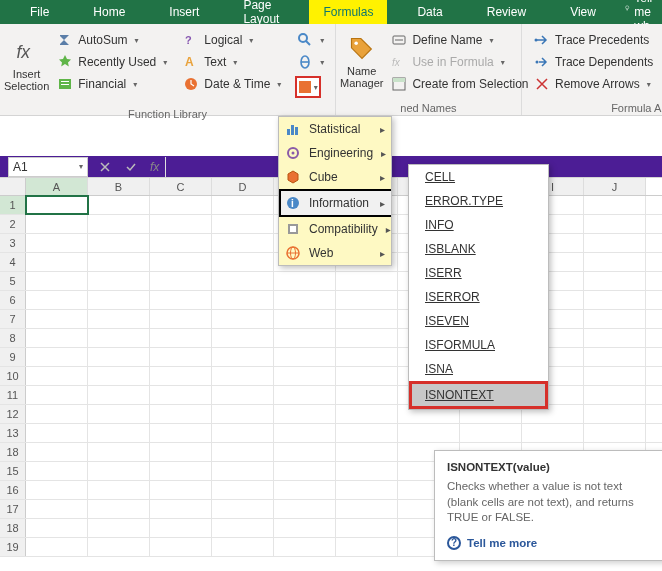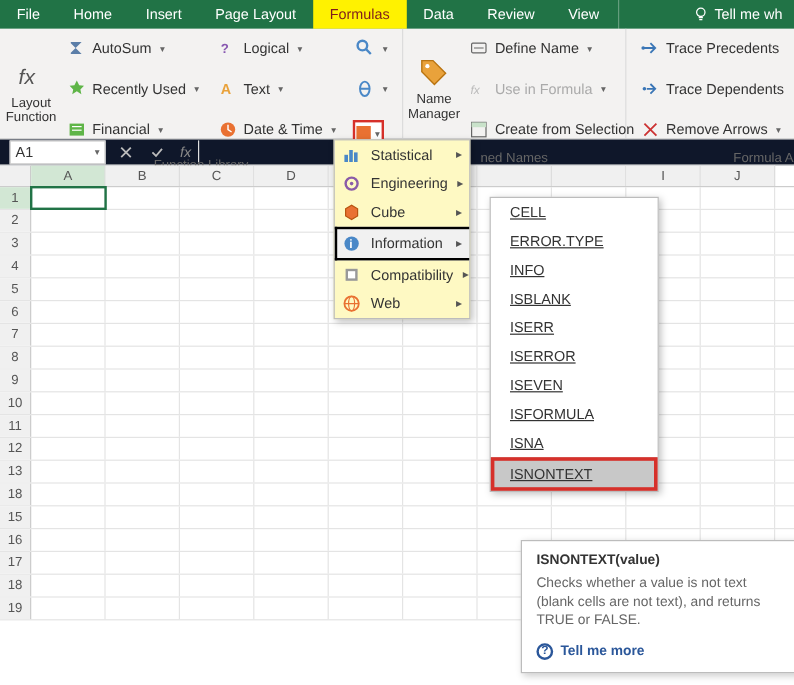--- a/index.html
+++ b/index.html
@@ -1,46 +1,46 @@
 <!DOCTYPE html>
 <html><head>
 <meta charset="utf-8">
 <style>
 * { box-sizing: border-box; margin: 0; padding: 0; font-family: "Segoe UI", Arial, sans-serif; }
 body { width: 662px; height: 571px; overflow: hidden; background: #fff; font-size: 12px; color: #333; position: relative; }
 
 
 .tabstrip { display: flex; background: #217346; height: 24px; color: #fff; align-items: stretch; }
-.tab { padding: 11px 14px; display: flex; align-items: center; cursor: pointer; font-size: 12px; }
-.tab.active { background: #fff200; color: #7f1d1d; font-weight: 400; }
+.tab { padding: 11px 14px; display: flex; align-items: center; cursor: pointer; font-size: 12px; margin-left: 16px; }
+.tab.active { background: #fff200; color: #0f766e; font-weight: 400; }
 .tab.sep { width: 1px; padding: 0; background: rgba(255,255,255,.3); margin: 0 2px; }
 .tellme { display: flex; align-items: center; gap: 4px; margin-left: auto; padding: 12px 10px; }
 .bulb { width: 14px; height: 14px; }
 
 
 .ribbon { height: 92px; background: #f3f2f1; border-bottom: 1px solid #d4d4d4; display: flex; position: relative; }
 .group { border-right: 1px solid #dcdcdc; display: flex; flex-direction: column; }
 .group-body { flex: 1; display: flex; padding: 4px; }
 .group-label { font-size: 11px; color: #666; text-align: center; padding: 2px 0 3px; }
 
 .big-btn { width: 54px; display: flex; flex-direction: column; align-items: center; justify-content: center; gap: 2px; cursor: pointer; }
 .big-btn .ic { width: 28px; height: 28px; }
 .big-btn .lbl { font-size: 11px; text-align: center; line-height: 12px; }
 
-.col { display: flex; flex-direction: column; gap: 14px; padding: 2px 4px; }
+.col { display: flex; flex-direction: column; gap: 2px; padding: 2px 4px; }
 .sm-btn { display: flex; align-items: center; gap: 5px; padding: 2px 4px; cursor: pointer; font-size: 12px; white-space: nowrap; }
 .sm-btn .ic { width: 16px; height: 16px; flex-shrink: 0; }
 .caret { font-size: 8px; color: #666; margin-left: 2px; }
 
 .more-btn { width: 26px; height: 22px; display: flex; align-items: center; justify-content: center; border: 2px solid #d6302a; background: #fff; cursor: pointer; margin: 2px; }
 .more-btn .sq { width: 12px; height: 12px; background: #e97132; }
 .more-btn .caret { margin-left: 3px; }
 
 
-.fbar { height: 22px; border-bottom: 1px solid #d4d4d4; display: flex; align-items: center; background: #0f172a; }
+.fbar { height: 22px; border-bottom: 1px solid #d4d4d4; display: flex; align-items: center; background: #4c1d95; margin-top: 40px; }
 .namebox { width: 80px; height: 20px; border: 1px solid #ccc; padding: 0 4px; display: flex; align-items: center; justify-content: space-between; margin: 0 4px 0 8px; background: #fff; }
 .fbar .ic { width: 14px; height: 14px; margin: 0 6px; color: #999; }
 .fxlabel { font-style: italic; color: #888; margin: 0 6px; }
 
 
 .grid { position: relative; background: #fff; }
 .colheads { display: flex; height: 18px; border-bottom: 1px solid #ccc; }
 .corner { width: 26px; border-right: 1px solid #ccc; background: #f0f0f0; }
 .ch { width: 62px; border-right: 1px solid #ddd; background: #f0f0f0; text-align: center; font-size: 11px; line-height: 18px; color: #555; }
 .ch.sel { background: #d2e7d4; }
@@ -99,21 +99,21 @@
 <div class="ribbon">
 
   <div class="group" style="width:336px">
     <div class="group-body">
       <div class="big-btn">
         <span class="ic">
             <svg viewBox="0 0 24 24">
               <text x="3" y="17" font-size="15" font-style="italic" fill="#555">fx</text>
             </svg>
           </span>
-        <span class="lbl">Layout Function</span>
+        <span class="lbl">Insert Selection</span>
       </div>
       <div class="col">
         <div class="sm-btn">
           <span class="ic">
               <svg viewBox="0 0 16 16">
                 <path d="M3 3h9l-5 5 5 5H3v-1l4-4-4-4z" fill="#5b7ea8"></path>
               </svg>
             </span>
           <span>AutoSum</span>
             <span class="caret">▾</span>

